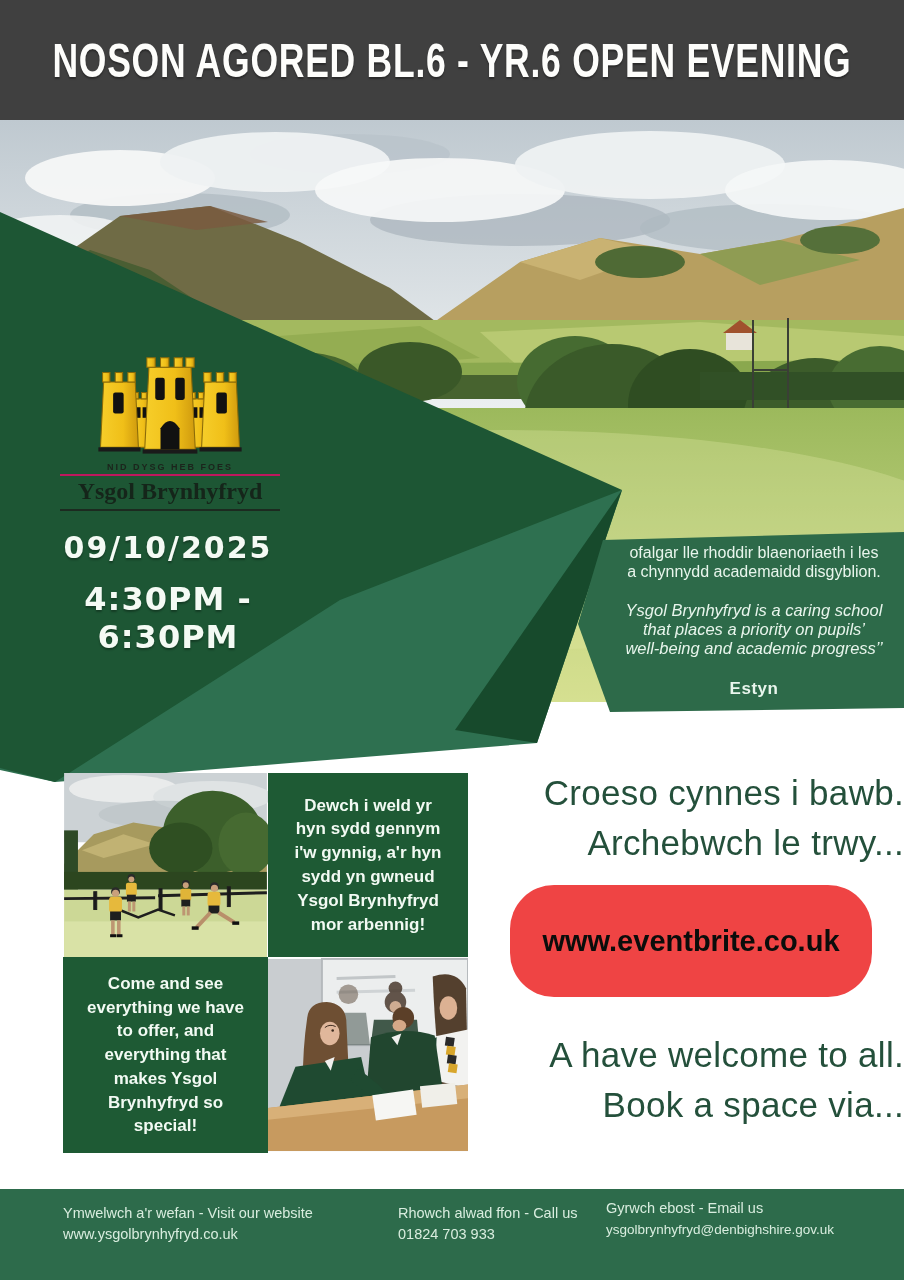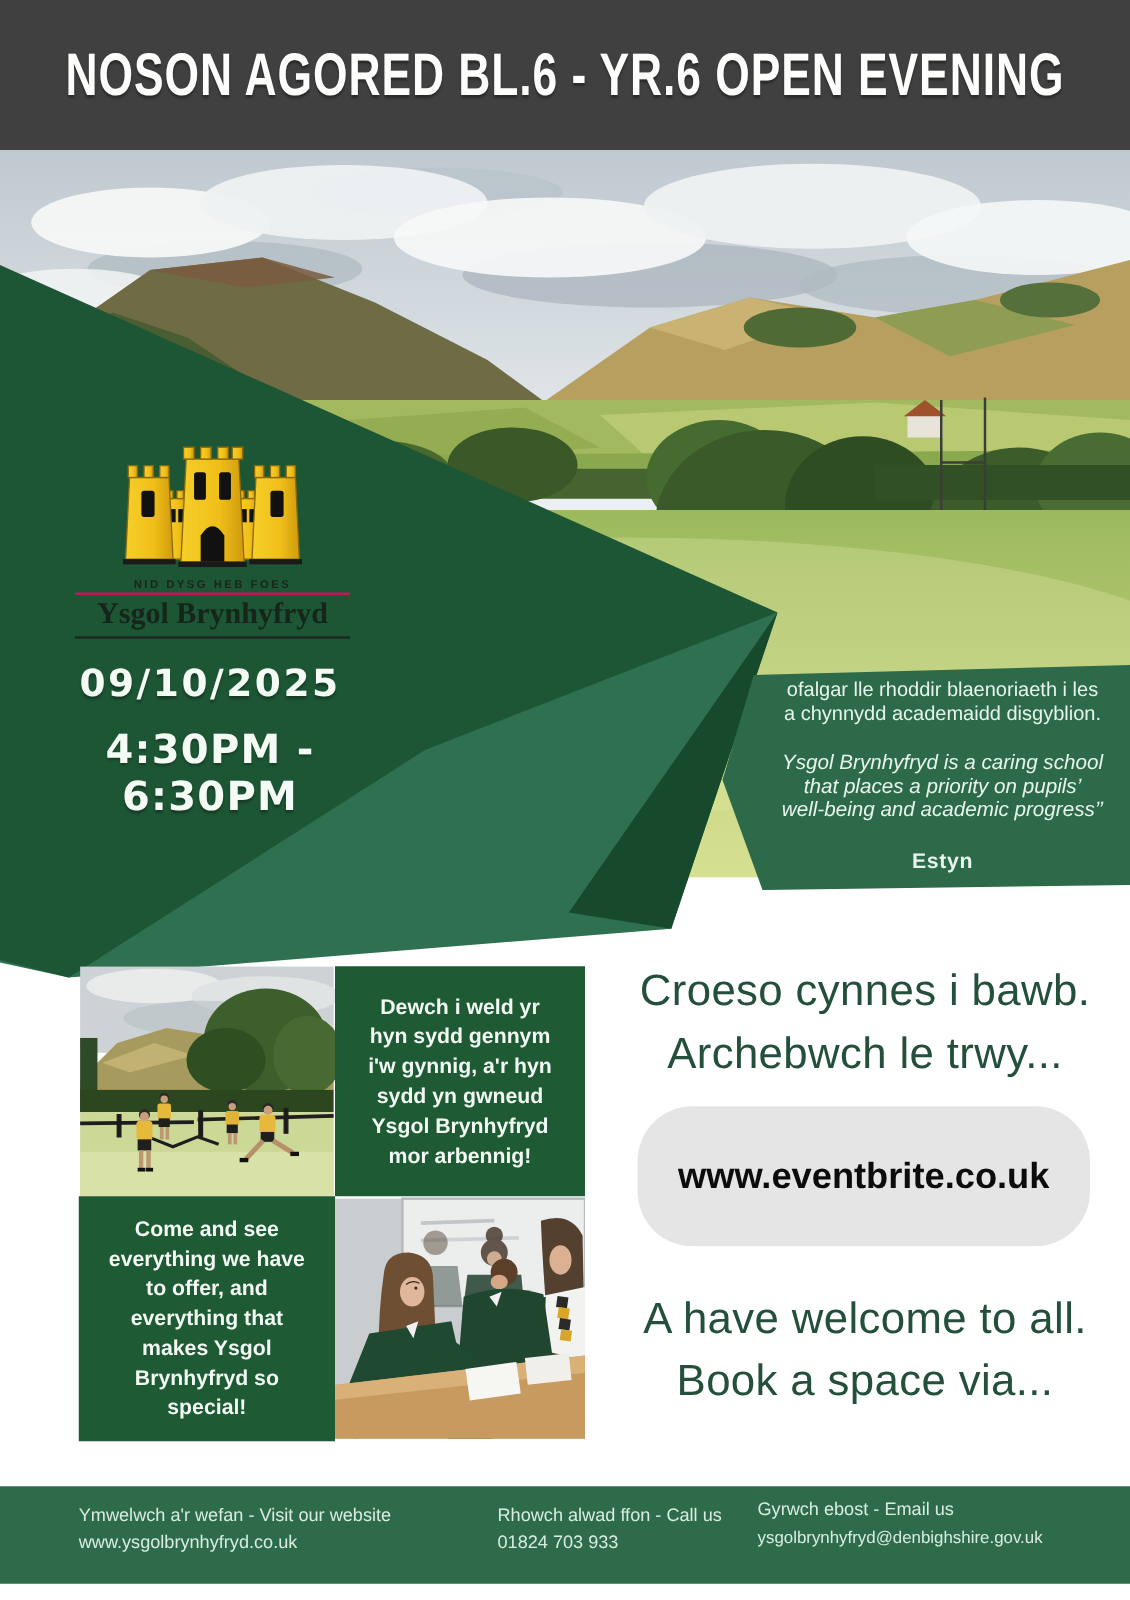--- a/index.html
+++ b/index.html
@@ -52,36 +52,36 @@
     display:grid;grid-template-columns:205px 200px;grid-template-rows:184px 196px;
   }
   .collage .cell{position:relative;overflow:hidden;}
   .green-box{
     background:#1e5a34;color:#f2faf3;display:flex;align-items:center;justify-content:center;
     text-align:center;font-weight:bold;font-size:17px;line-height:1.4;padding:10px 24px;
     box-sizing:border-box;
   }
   
   .cta-heading{
-    position:absolute;left:480px;width:424px;text-align:center;color:#24503b;
+    position:absolute;left:480px;width:424px;text-align:right;color:#24503b;
     font-size:35px;line-height:50px;letter-spacing:.3px;
   }
   .cta-heading.cy{top:768px;}
   .cta-heading.en{top:1030px;}
   .eventbrite-btn{
     position:absolute;left:510px;top:885px;width:362px;height:112px;border:none;
-    border-radius:44px;background:#e5e5e5;display:flex;align-items:center;justify-content:center;
+    border-radius:44px;background:#ef4444;display:flex;align-items:center;justify-content:center;
     cursor:pointer;
   }
   .eventbrite-btn span{
     color:#0b0d0b;font-weight:bold;font-size:29px;font-family:"Liberation Sans",sans-serif;
   }
   
   .footer-bar{
-    position:absolute;left:0;top:1189px;width:904px;height:78px;background:#2d6b4b;color:#d9eddf;
+    position:absolute;left:0;top:1189px;width:904px;height:91px;background:#2d6b4b;color:#d9eddf;
   }
   .footer-col{position:absolute;font-size:14.5px;line-height:21px;}
   .footer-col .value{display:block;}
   .footer-col.c1{left:63px;top:14px;}
   .footer-col.c2{left:398px;top:14px;}
   .footer-col.c3{left:606px;top:9px;}
   .footer-col.c3 .value{font-size:13.5px;}
 </style>
 </head>
 <body>

